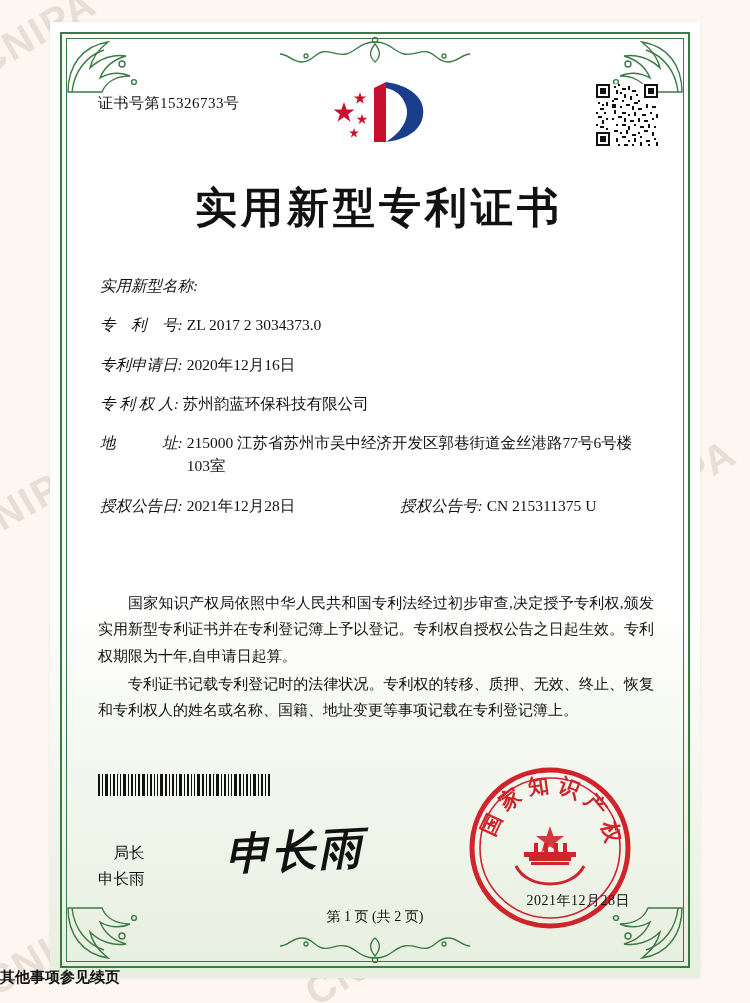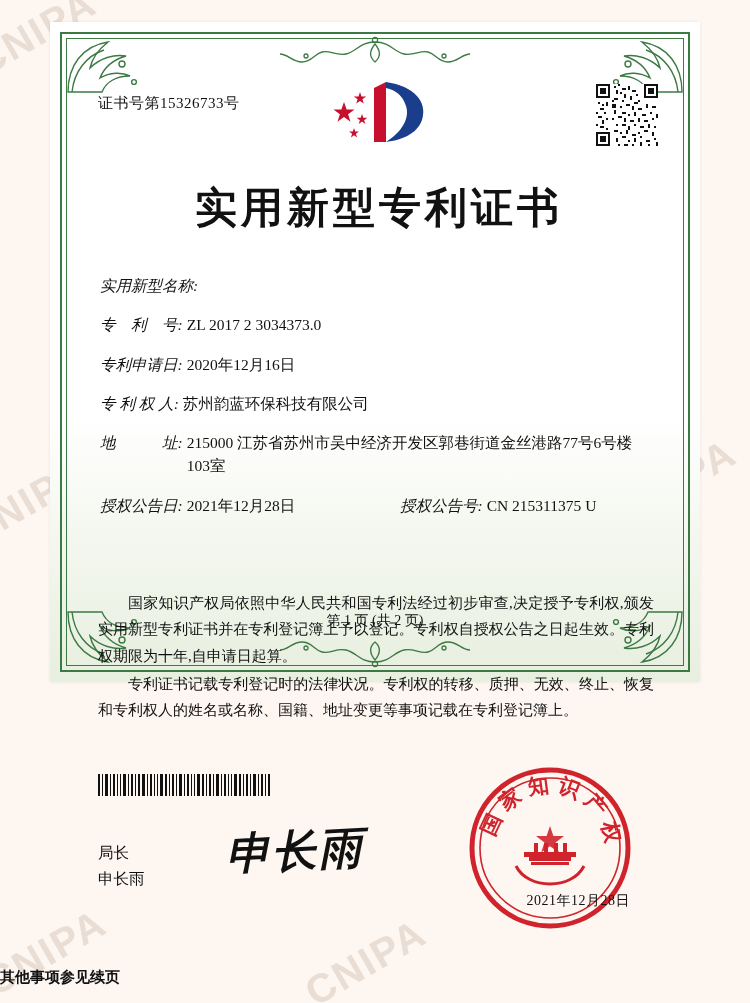--- a/index.html
+++ b/index.html
@@ -39,21 +39,21 @@
   .wm4 { left: 610px;  top: 460px; }
   .wm5 { left: -20px;  top: 930px; }
   .wm6 { left: 300px;  top: 940px; }
 
   
   .sheet {
     position: absolute;
     left: 50px;
     top: 22px;
     width: 650px;
-    height: 660px;
+    height: 956px;
     background: linear-gradient(180deg, #ffffff 0%, #ffffff 60%, #f4f7ef 78%, #e7efdf 100%);
     box-shadow: 0 0 3px rgba(0,0,0,0.08);
     z-index: 1;
   }
   .border-outer {
     position: absolute;
     left: 10px; top: 10px; right: 10px; bottom: 10px;
     border: 2px solid #3c7a44;
   }
   .border-inner {
@@ -193,20 +193,21 @@
   }
 
   
   .sig-label {
     position: absolute;
     left: 48px;
     top: 818px;
     font-size: 15.5px;
     line-height: 1.7;
     color: #111;
+    text-align: right;
   }
   .sig-script {
     position: absolute;
     left: 176px;
     top: 800px;
     font-size: 44px;
     font-family: "Liberation Serif", serif;
     font-style: italic;
     font-weight: bold;
     color: #111;

